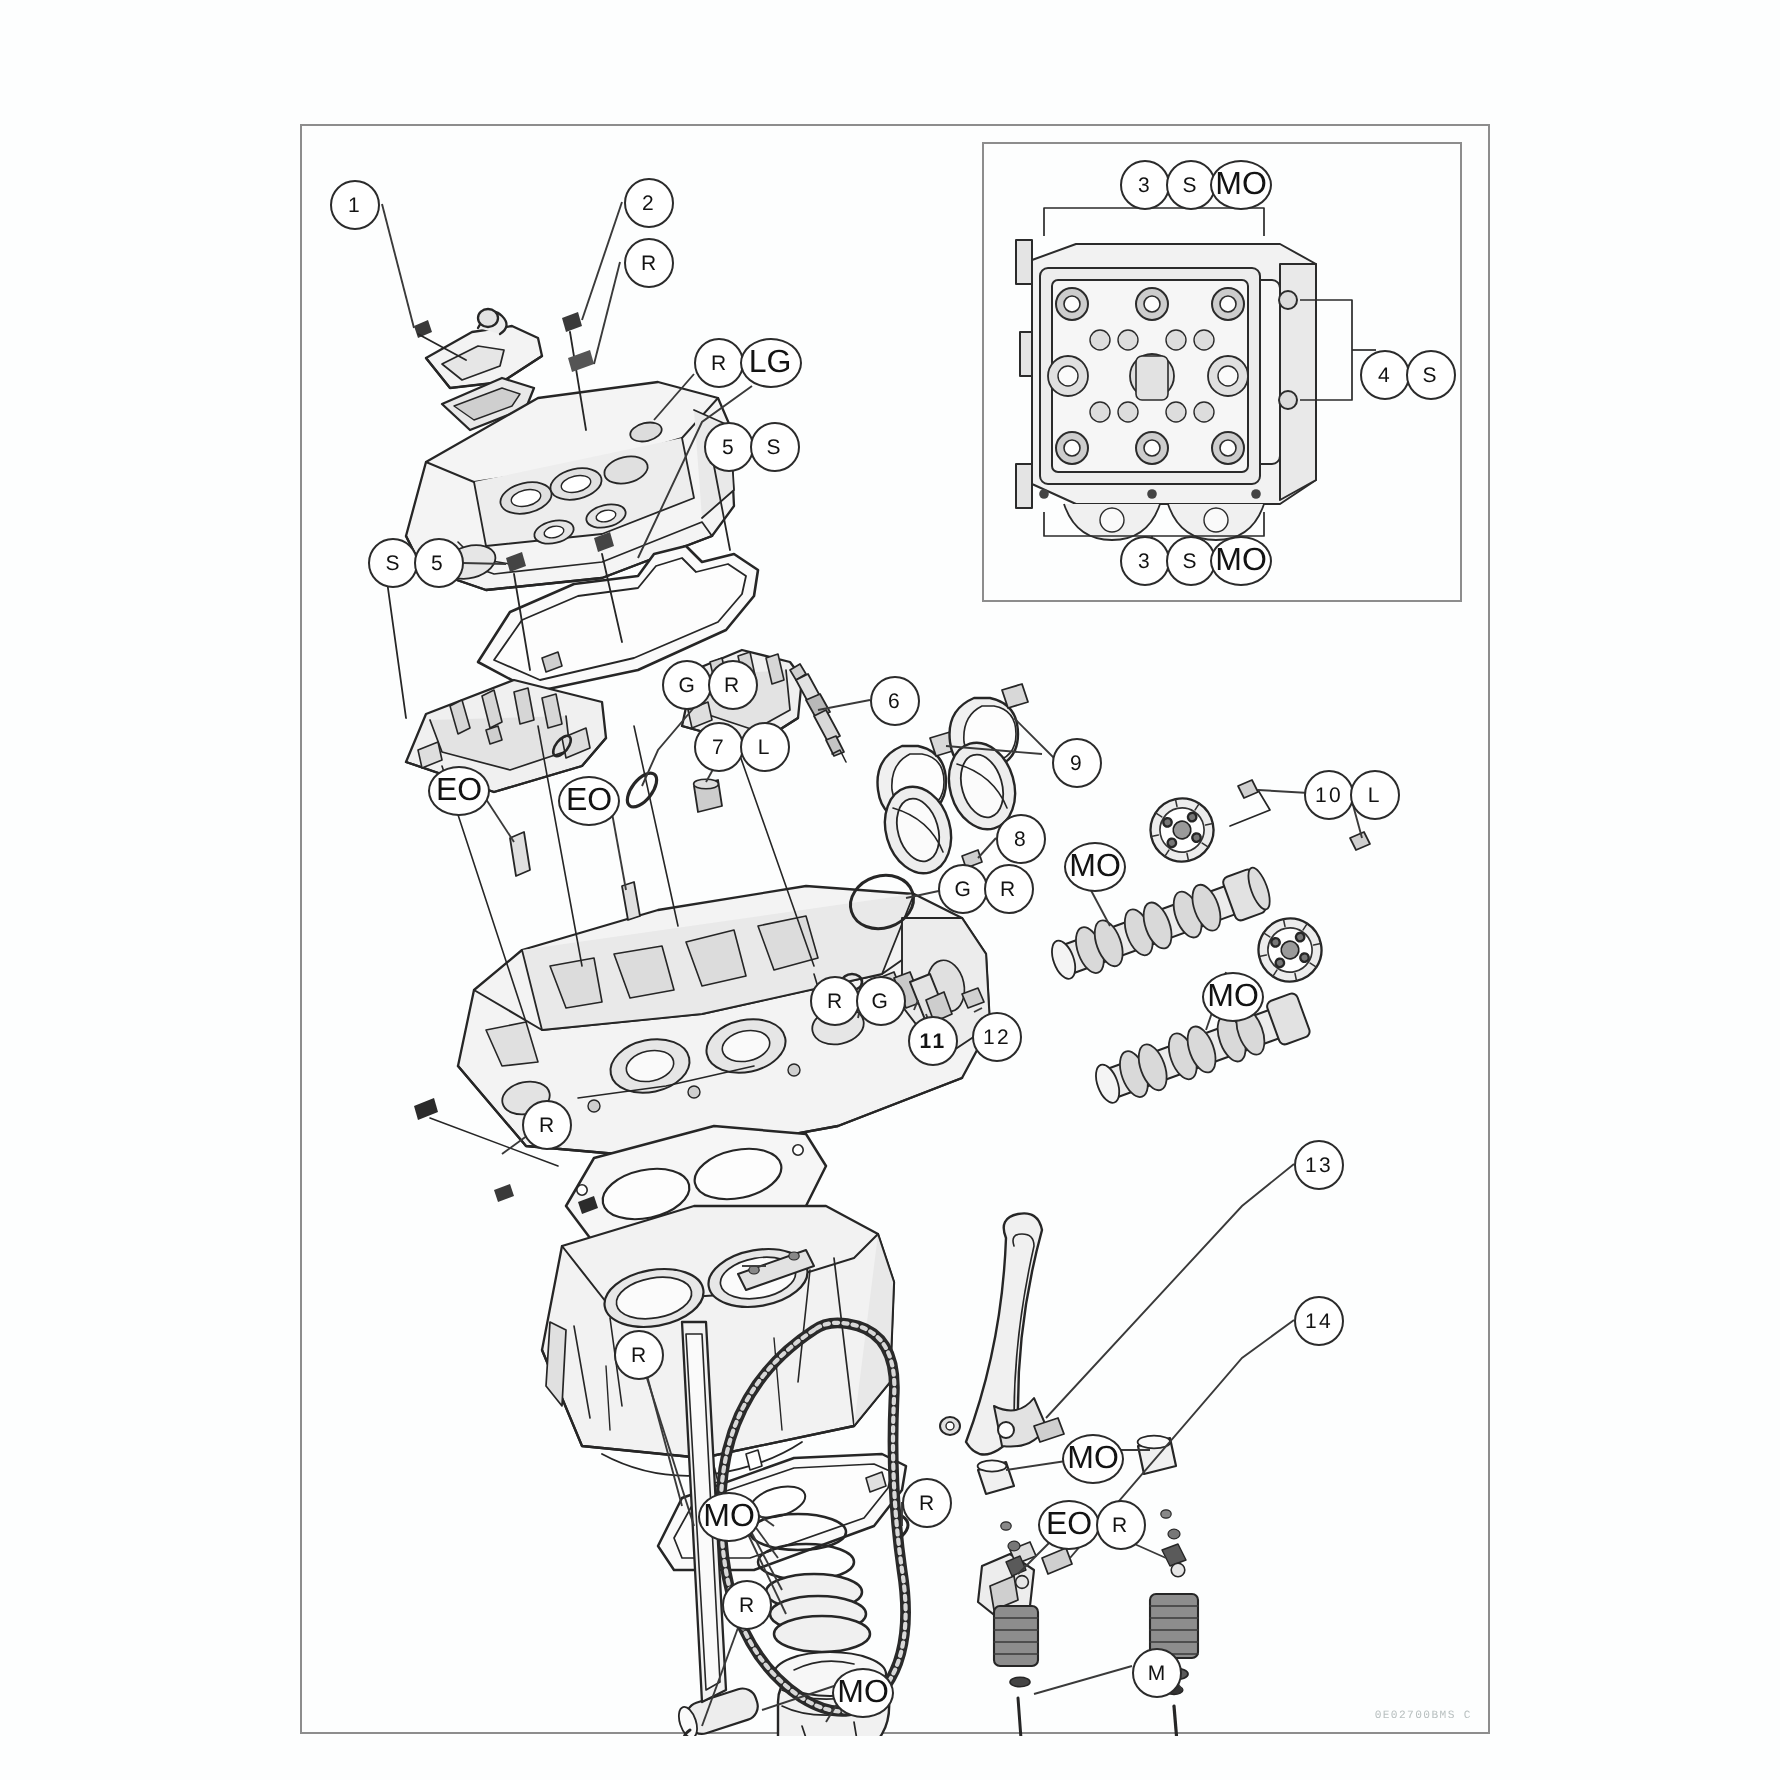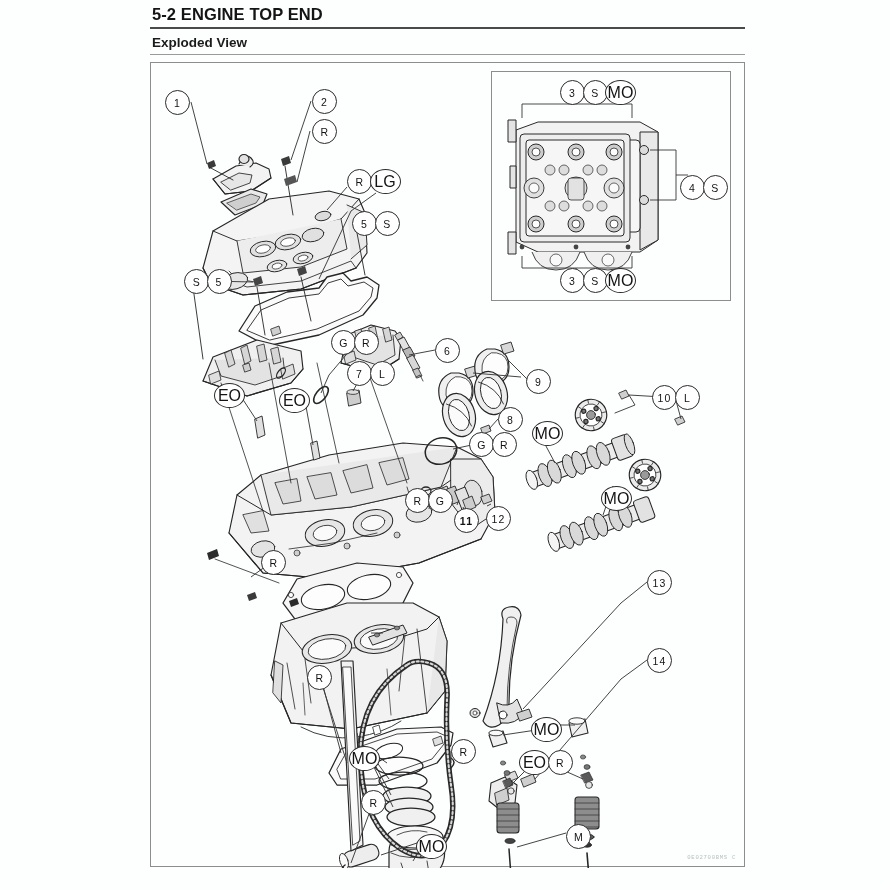--- a/index.html
+++ b/index.html
@@ -37,26 +37,20 @@
   #insetart{position:absolute;left:0;top:0;width:240px;height:230px;}
 
   .fcode{position:absolute;right:8px;bottom:5px;font-size:5.6px;color:#b9c0c0;
          letter-spacing:.7px;font-family:"Liberation Mono",monospace;}
 </style>
 </head>
 <body>
 
 <div id="page">
 
-  <div id="hdr">
-    <div class="hdr-title">5-2 ENGINE TOP END</div>
-    <div class="rule-hard"></div>
-    <div class="hdr-sub">Exploded View</div>
-    <div class="rule-soft"></div>
-  </div>
 
   <div id="frame">
 
     <svg id="art" viewBox="0 0 595 805">
       <defs>
         <g id="stud">
           <rect x="-1.6" y="0" width="3.2" height="34" fill="#fff" stroke="#2f2f2f" stroke-width="1"></rect>
           <rect x="-3" y="-4" width="6" height="6" fill="#cfcfcf" stroke="#2f2f2f" stroke-width="1"></rect>
         </g>
         <g id="washer">

